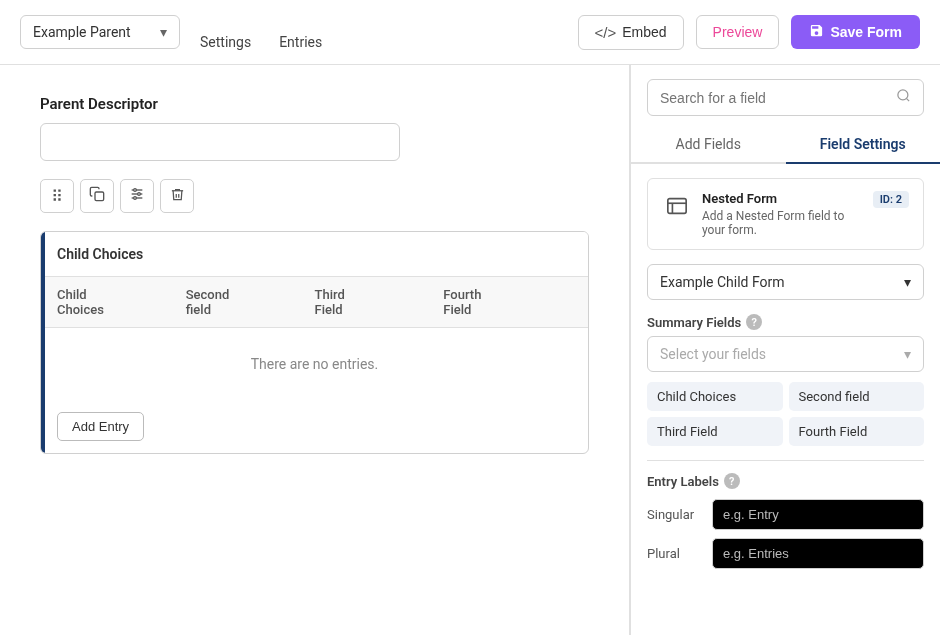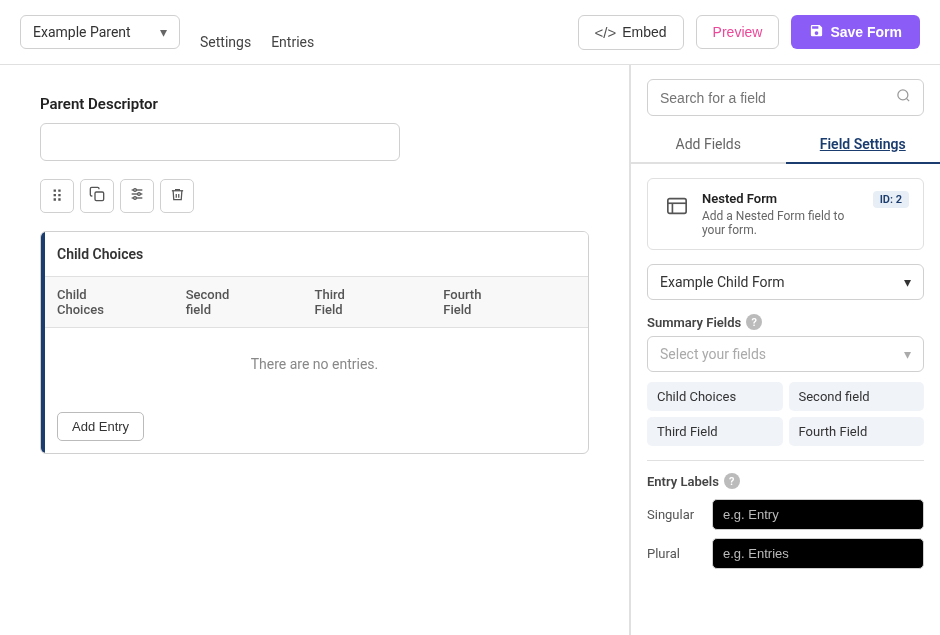--- a/index.html
+++ b/index.html
@@ -35,21 +35,21 @@
       min-width: 160px;
       font-size: 14px;
       color: #333;
     }
     .parent-select .chevron {
       margin-left: auto;
       color: #666;
     }
     .nav-links {
       display: flex;
-      gap: 20px;
+      gap: 28px;
       margin-left: 8px;
       margin-top: 19px;
     }
     .nav-link {
       font-size: 14px;
       color: #444;
       cursor: pointer;
       text-decoration: none;
     }
     .spacer { flex: 1; }
@@ -243,21 +243,20 @@
       font-size: 14px;
       cursor: pointer;
       color: #666;
       border-bottom: 2px solid transparent;
       margin-bottom: -2px;
     }
     .tab.active {
       color: #1a3c6e;
       border-bottom: 2px solid #1a3c6e;
       font-weight: 600;
-      text-decoration: underline;
     }
 
     
     .field-settings-content {
       padding: 14px 16px;
     }
 
     .nested-form-info {
       display: flex;
       align-items: flex-start;

